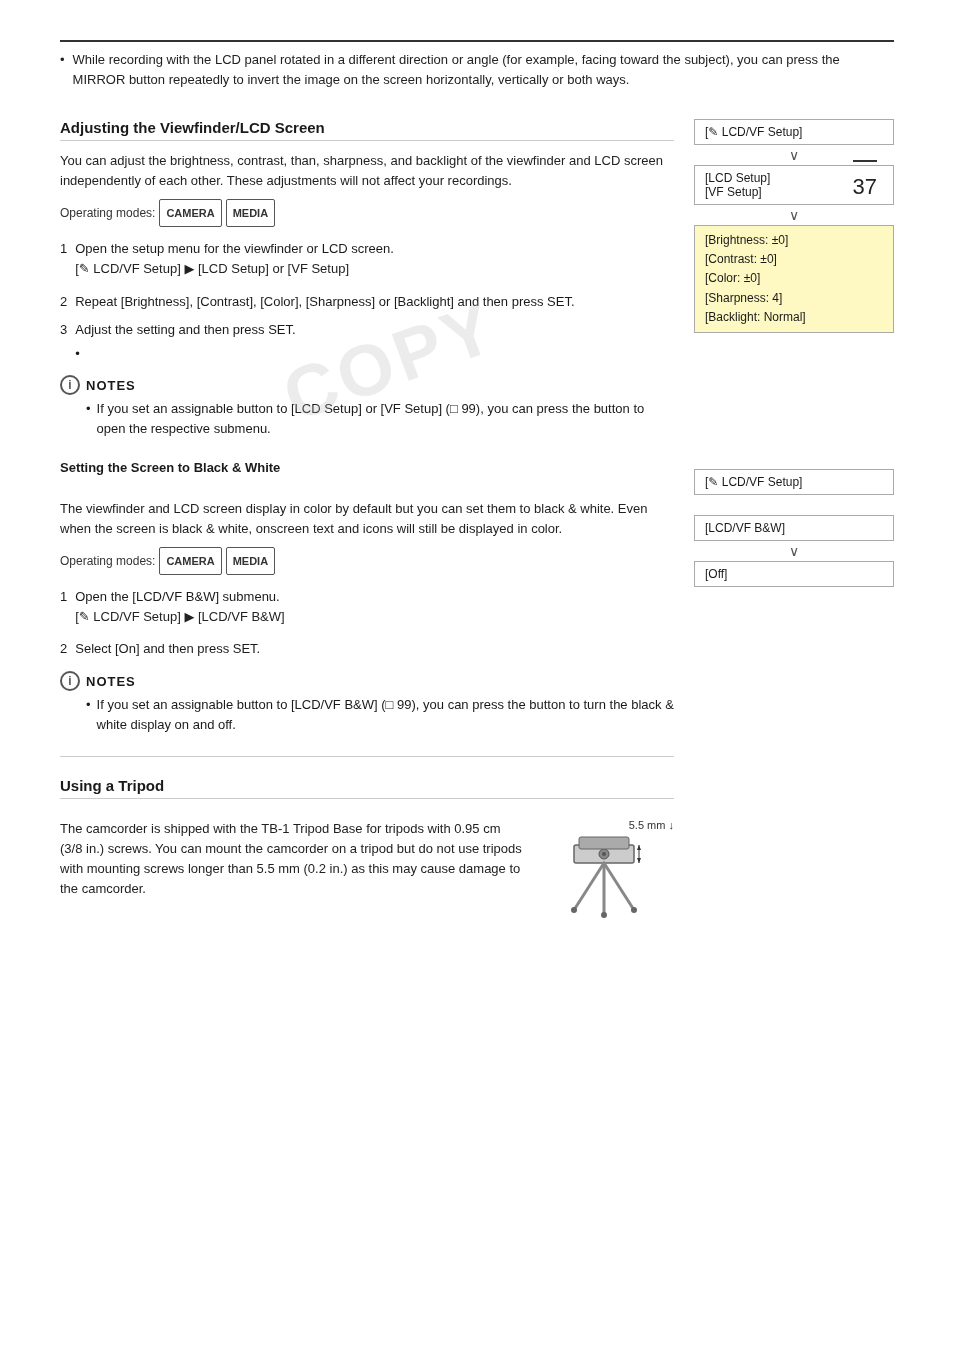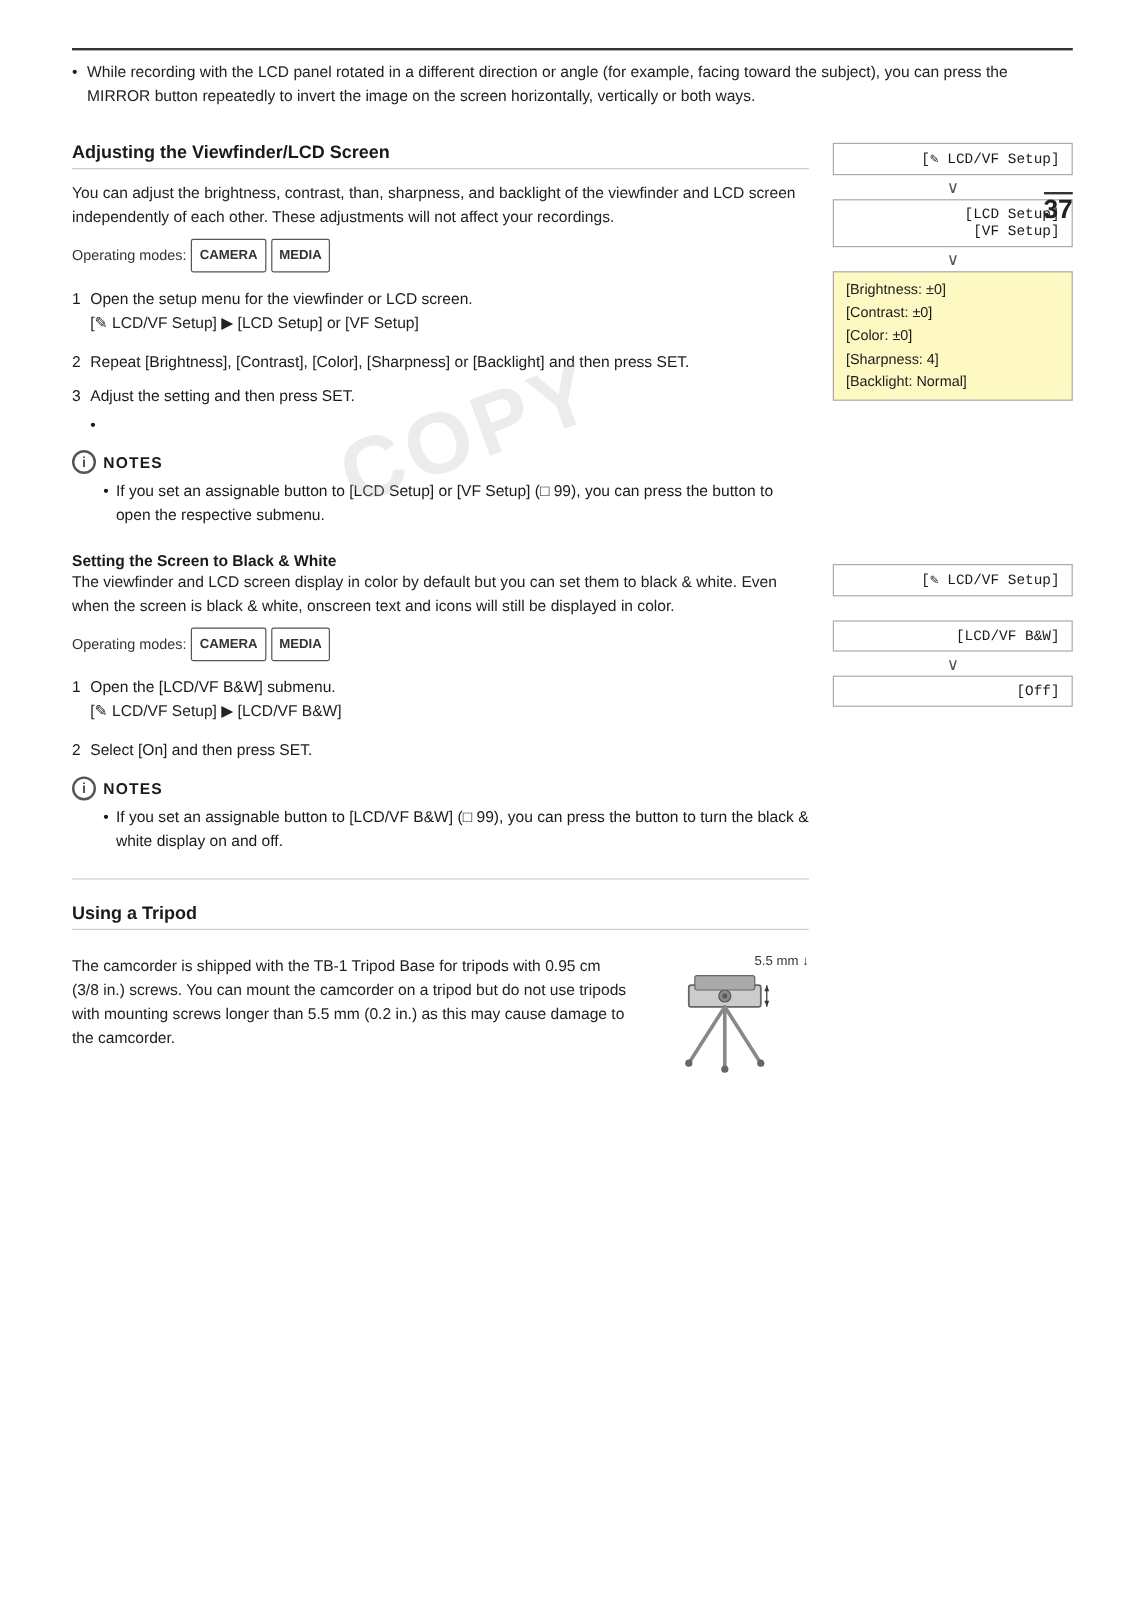--- a/index.html
+++ b/index.html
@@ -50,26 +50,26 @@
     }
 
     .bullet-dot {
       flex-shrink: 0;
     }
 
     
     .page-number {
       position: absolute;
       top: 160px;
-      right: 60px;
+      right: 77px;
       font-size: 22px;
-      font-weight: bold;
+      font-weight: normal;
       color: #222;
       border-top: 2px solid #333;
-      padding-top: 0;
+      padding-top: 12px;
     }
 
     
     .main-content {
       display: flex;
       gap: 20px;
     }
 
     .left-col {
       flex: 1;
@@ -86,21 +86,21 @@
       font-size: 15px;
       font-weight: bold;
       margin-bottom: 10px;
       border-bottom: 1px solid #ccc;
       padding-bottom: 4px;
     }
 
     .subsection-heading {
       font-size: 13px;
       font-weight: bold;
-      margin-bottom: 0;
+      margin-bottom: 24px;
     }
 
     
     .body-text {
       font-size: 13px;
       line-height: 1.55;
       margin-bottom: 8px;
       color: #222;
     }
 
@@ -207,24 +207,23 @@
 
     
     .sidebar-section {
       margin-bottom: 16px;
     }
 
     .sidebar-box {
       border: 1px solid #aaa;
       padding: 5px 10px;
       font-size: 12px;
-      text-align: right;
+      text-align: left;
       background: #fff;
       margin-bottom: 0;
-      font-family: Liberation Mono, monospace;
     }
 
     .sidebar-arrow {
       text-align: center;
       font-size: 14px;
       color: #555;
       margin: 2px 0;
     }
 
     .sidebar-values {

